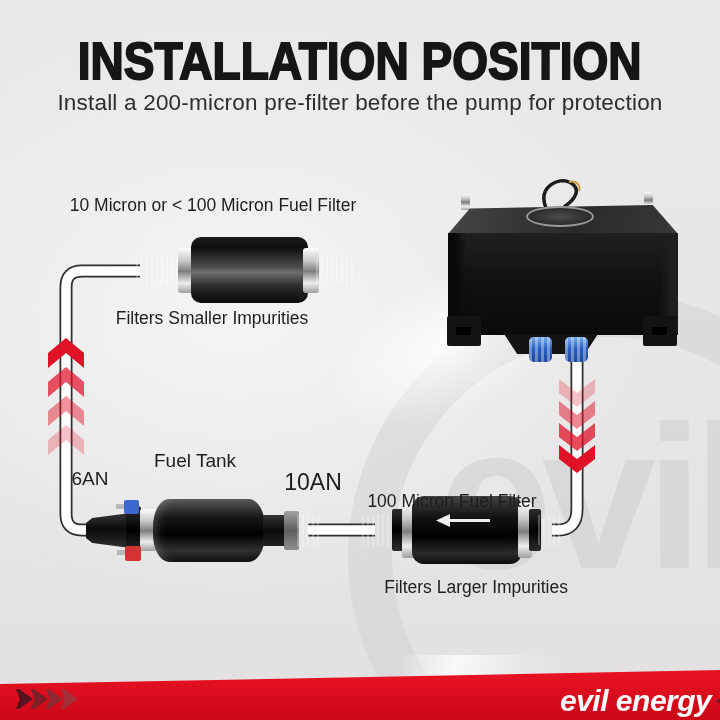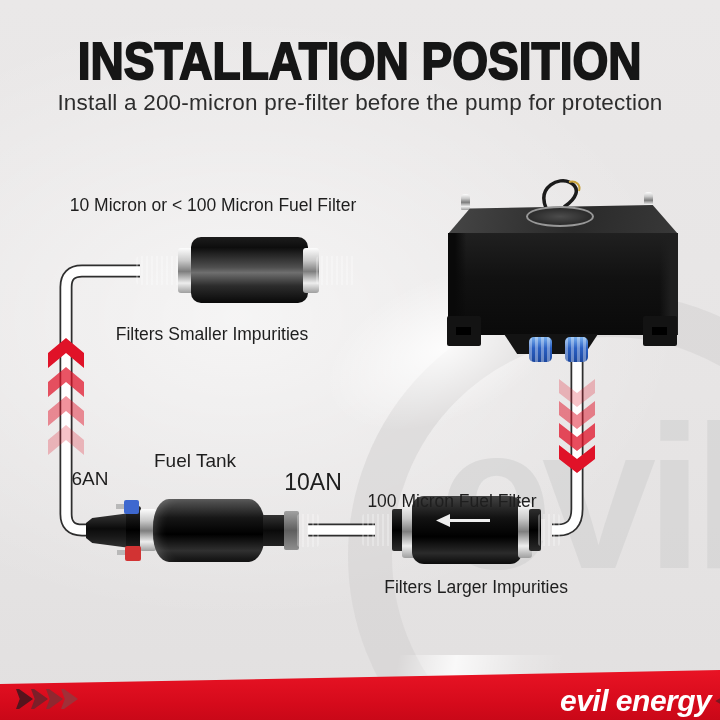--- a/index.html
+++ b/index.html
@@ -17,21 +17,21 @@
   
   .title-wrap{left:0;top:30px;width:720px;text-align:center;z-index:6;}
   .title{display:inline-block;font-size:47px;font-weight:700;color:#161616;-webkit-text-stroke:1.7px #161616;
     letter-spacing:0;transform:scale(.98,1.12);transform-origin:center top;white-space:nowrap;}
   .subtitle-wrap{left:0;top:90px;width:720px;text-align:center;z-index:6;}
   .subtitle{font-size:22.5px;color:#2d2d2d;letter-spacing:.2px;}
   
   .lbl{position:absolute;font-size:17.5px;color:#1e1e1e;text-align:center;z-index:6;white-space:nowrap;}
   .lbl-tank{left:448px;top:157px;width:240px;}
   .lbl-f1{left:58px;top:195px;width:310px;}
-  .lbl-f1cap{left:62px;top:324px;width:300px;text-align:center;}
+  .lbl-f1cap{left:62px;top:308px;width:300px;text-align:center;}
   .lbl-pump{left:95px;top:450px;width:200px;font-size:19px;}
   .lbl-6an{left:60px;top:468px;width:60px;font-size:19px;}
   .lbl-10an{left:278px;top:469px;width:70px;font-size:23px;}
   .lbl-f2{left:352px;top:451px;width:200px;margin-top:40px;}
   .lbl-f2cap{left:358px;top:577px;width:210px;text-align:right;}
   
   .tubes{left:0;top:0;z-index:1;}
   
   .chev{width:36px;height:30px;}
   .chev-up{clip-path:polygon(0 50%,50% 0,100% 50%,100% 100%,50% 50%,0 100%);}

